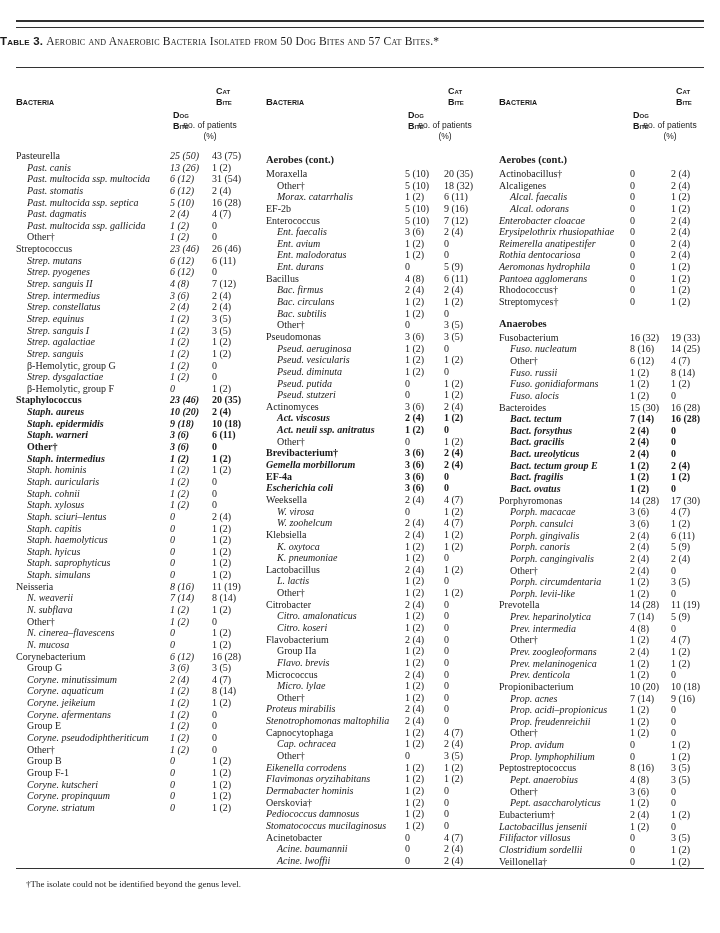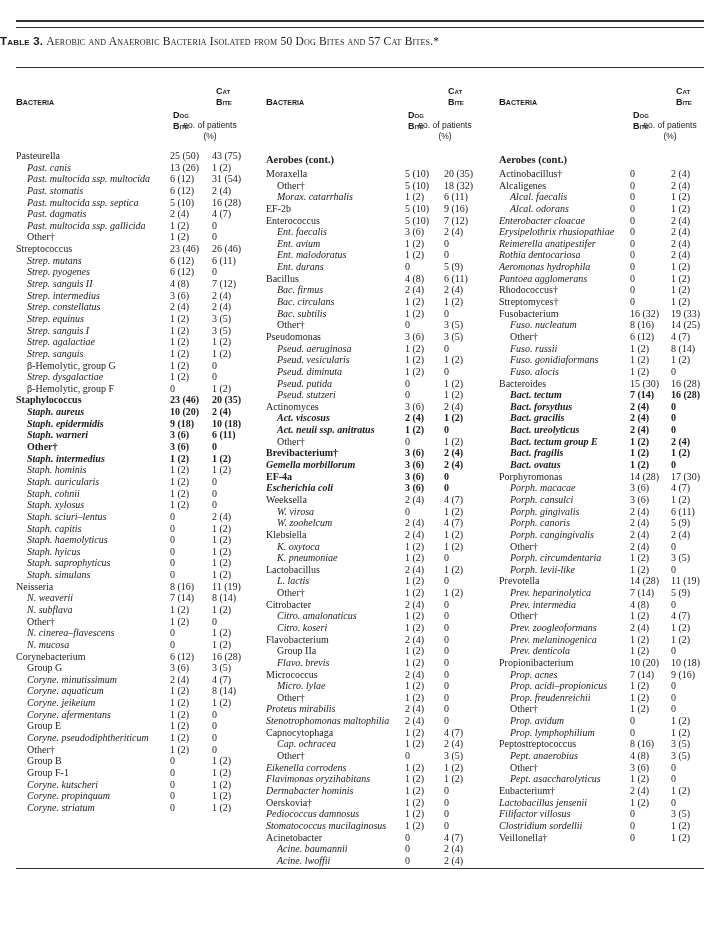--- a/index.html
+++ b/index.html
@@ -25,21 +25,21 @@
   .col1 .hdr .dog { left: 157px; } .col1 .hdr .cat { left: 200px; } .col1 .hdr .units { left: 154px; }
   .col2 .hdr .dog { left: 142px; } .col2 .hdr .cat { left: 182px; } .col2 .hdr .units { left: 139px; }
   .col3 .hdr .dog { left: 134px; } .col3 .hdr .cat { left: 177px; } .col3 .hdr .units { left: 131px; }
 
   .section { font-weight: bold; font-size: 10.5px; height: 16px; line-height: 16px; margin-top: 2px; }
   .section.gap { margin-top: 8px; }
   .row { position: relative; height: 11.65px; line-height: 11.65px; font-size: 10px; white-space: nowrap; }
   .row .name { position: absolute; left: 0; }
   .row.sub .name { left: 11px; }
   .row .dog, .row .cat { position: absolute; }
-  .col1 .row .dog { left: 154px; } .col1 .row .cat { left: 196px; }
+  .col1 .row .dog { left: 154px; font-style: italic; } .col1 .row .cat { left: 196px; }
   .col2 .row .dog { left: 139px; } .col2 .row .cat { left: 178px; }
   .col3 .row .dog { left: 131px; } .col3 .row .cat { left: 172px; }
   .row.b { font-weight: bold; }
   .it { font-style: italic; }
   .row.b .it, .row .it { font-style: italic; }
 
   .footnotes { position: absolute; left: 26px; top: 876px; font-size: 9px; line-height: 16px; }
 </style>
 </head>
 <body>
@@ -741,20 +741,21 @@
     <div class="row">
       <span class="name">Rhodococcus†</span>
       <span class="dog">0</span>
       <span class="cat">1 (2)</span>
     </div>
     <div class="row">
       <span class="name">Streptomyces†</span>
       <span class="dog">0</span>
       <span class="cat">1 (2)</span>
     </div>
+    <div class="section gap">Anaerobes</div>
     <div class="row">
       <span class="name">Fusobacterium</span>
       <span class="dog">16 (32)</span>
       <span class="cat">19 (33)</span>
     </div>
     <div class="row sub">
       <span class="name it">Fuso. nucleatum</span>
       <span class="dog">8 (16)</span>
       <span class="cat">14 (25)</span>
     </div>
@@ -975,13 +976,14 @@
     </div>
     <div class="row">
       <span class="name">Veillonella†</span>
       <span class="dog">0</span>
       <span class="cat">1 (2)</span>
     </div>
   </div>
 
 <div class="rule-bottom"></div>
 <div class="footnotes">
+  <div>†The isolate could not be identified beyond the genus level.</div>
 </div>
 
 </body></html>

